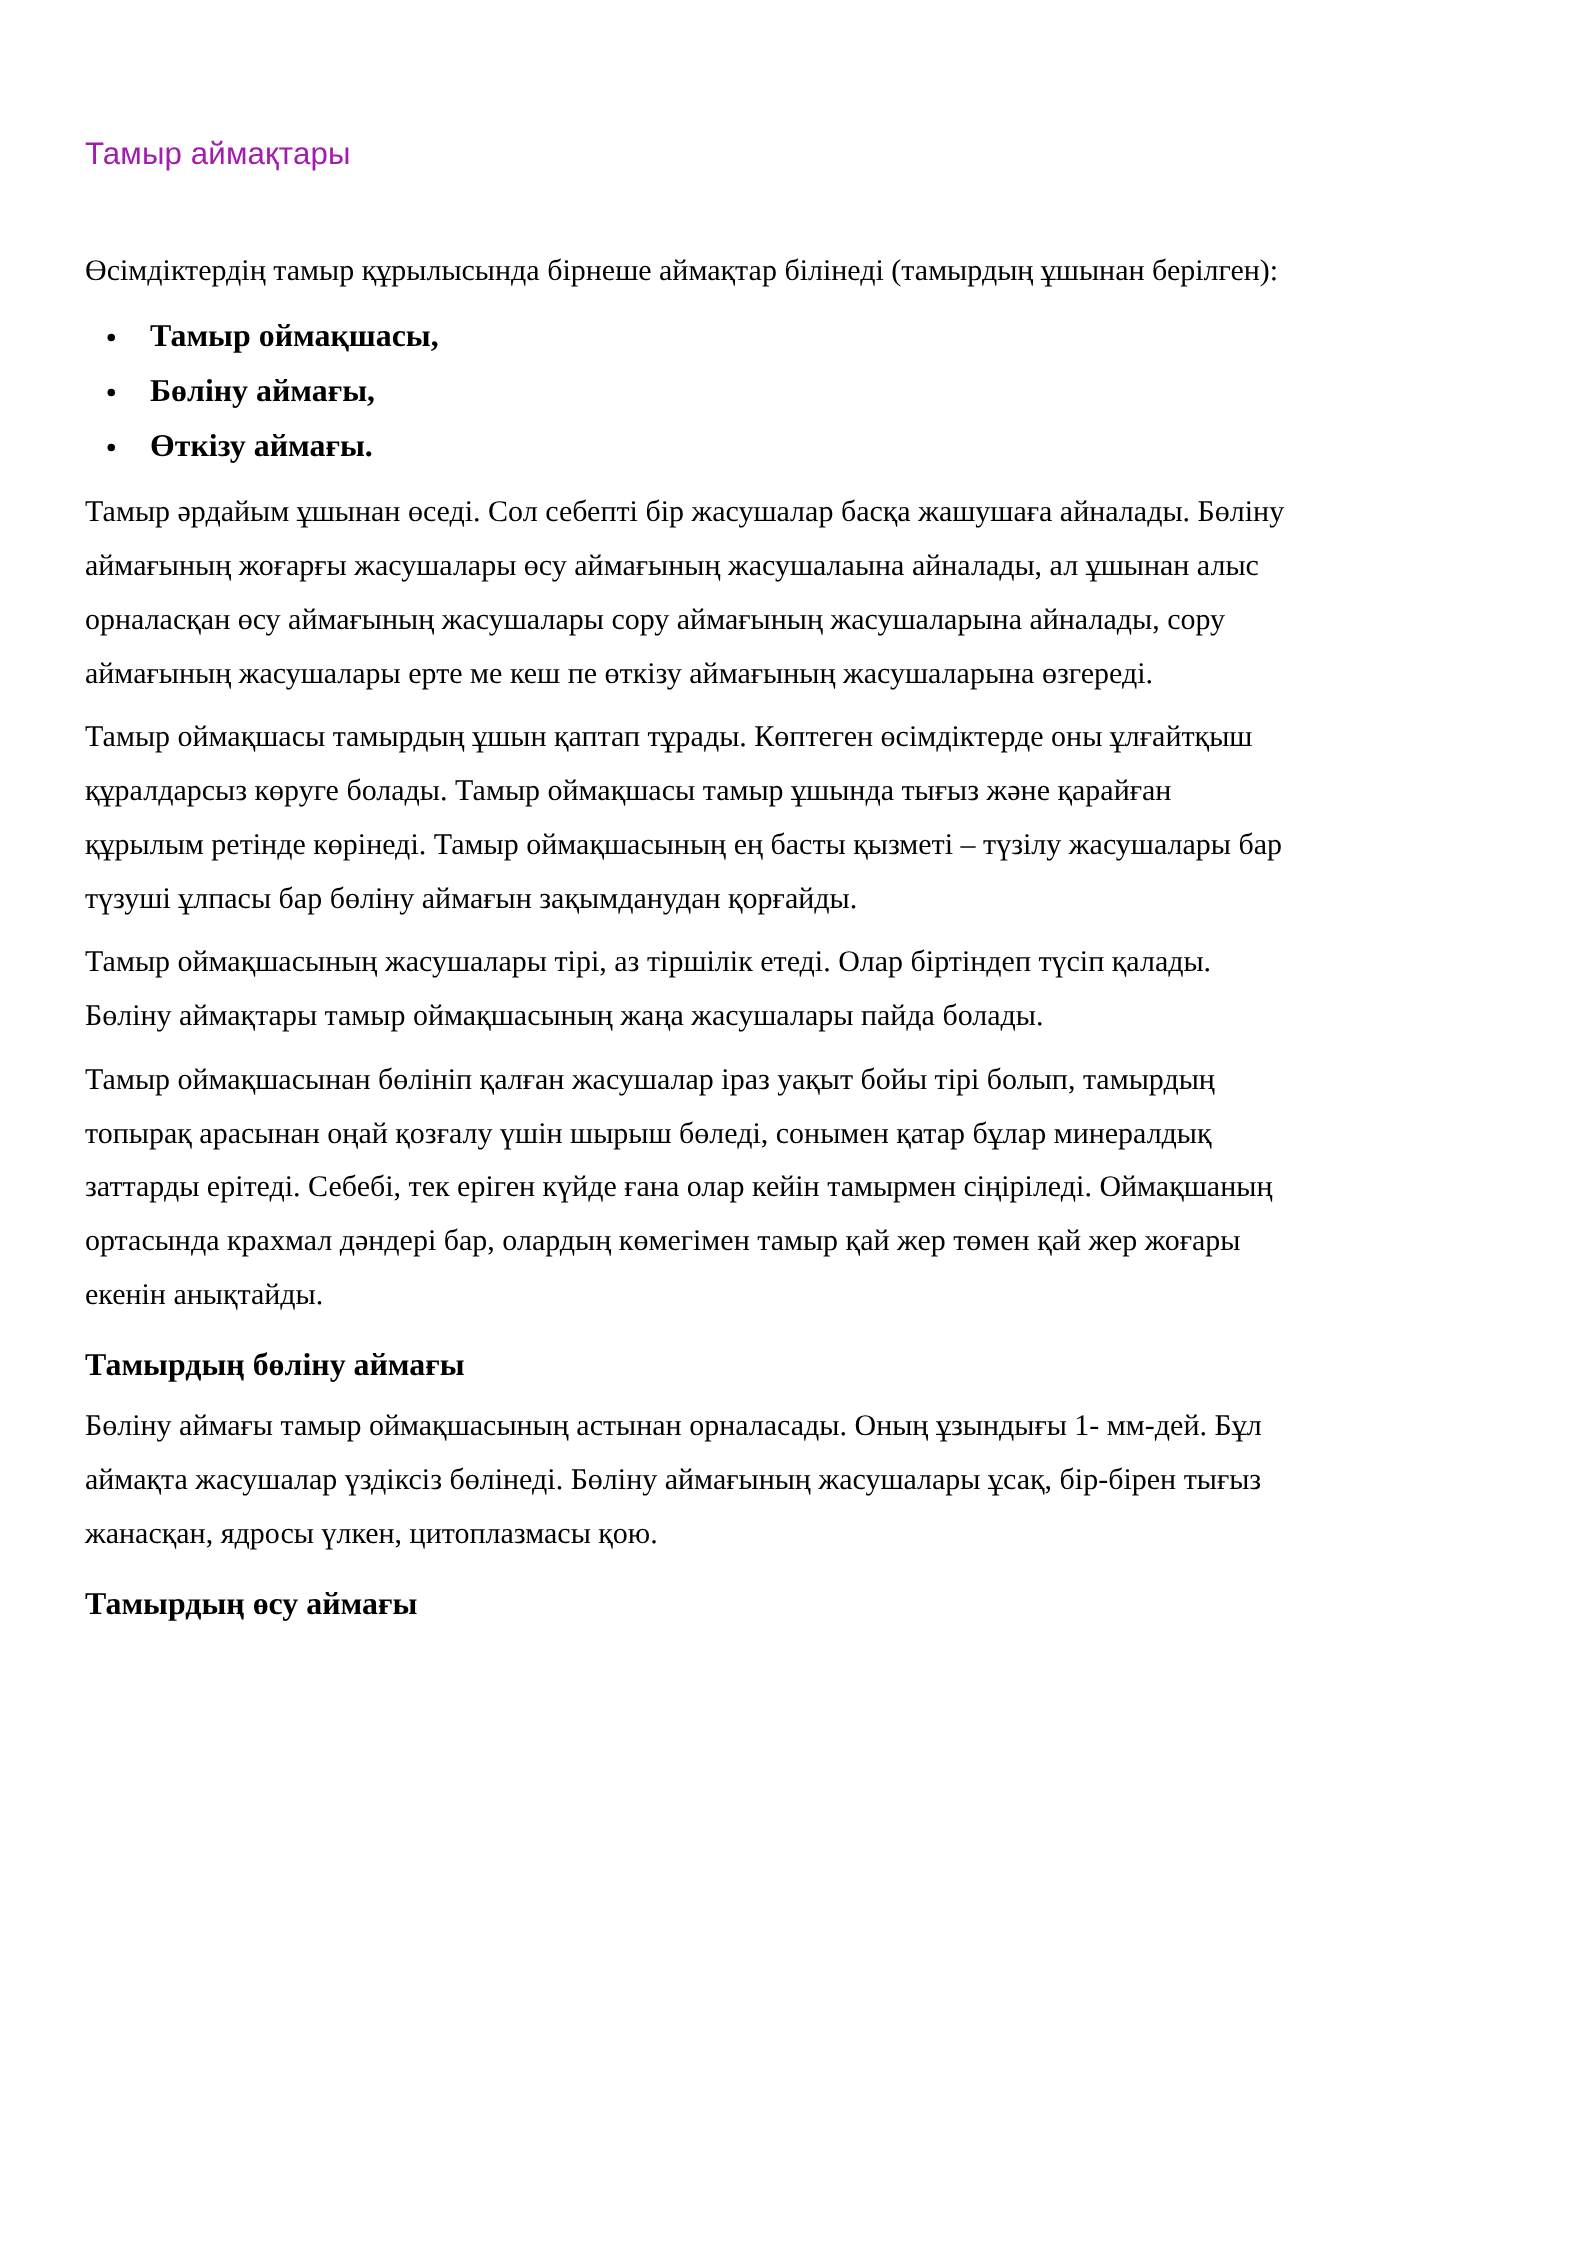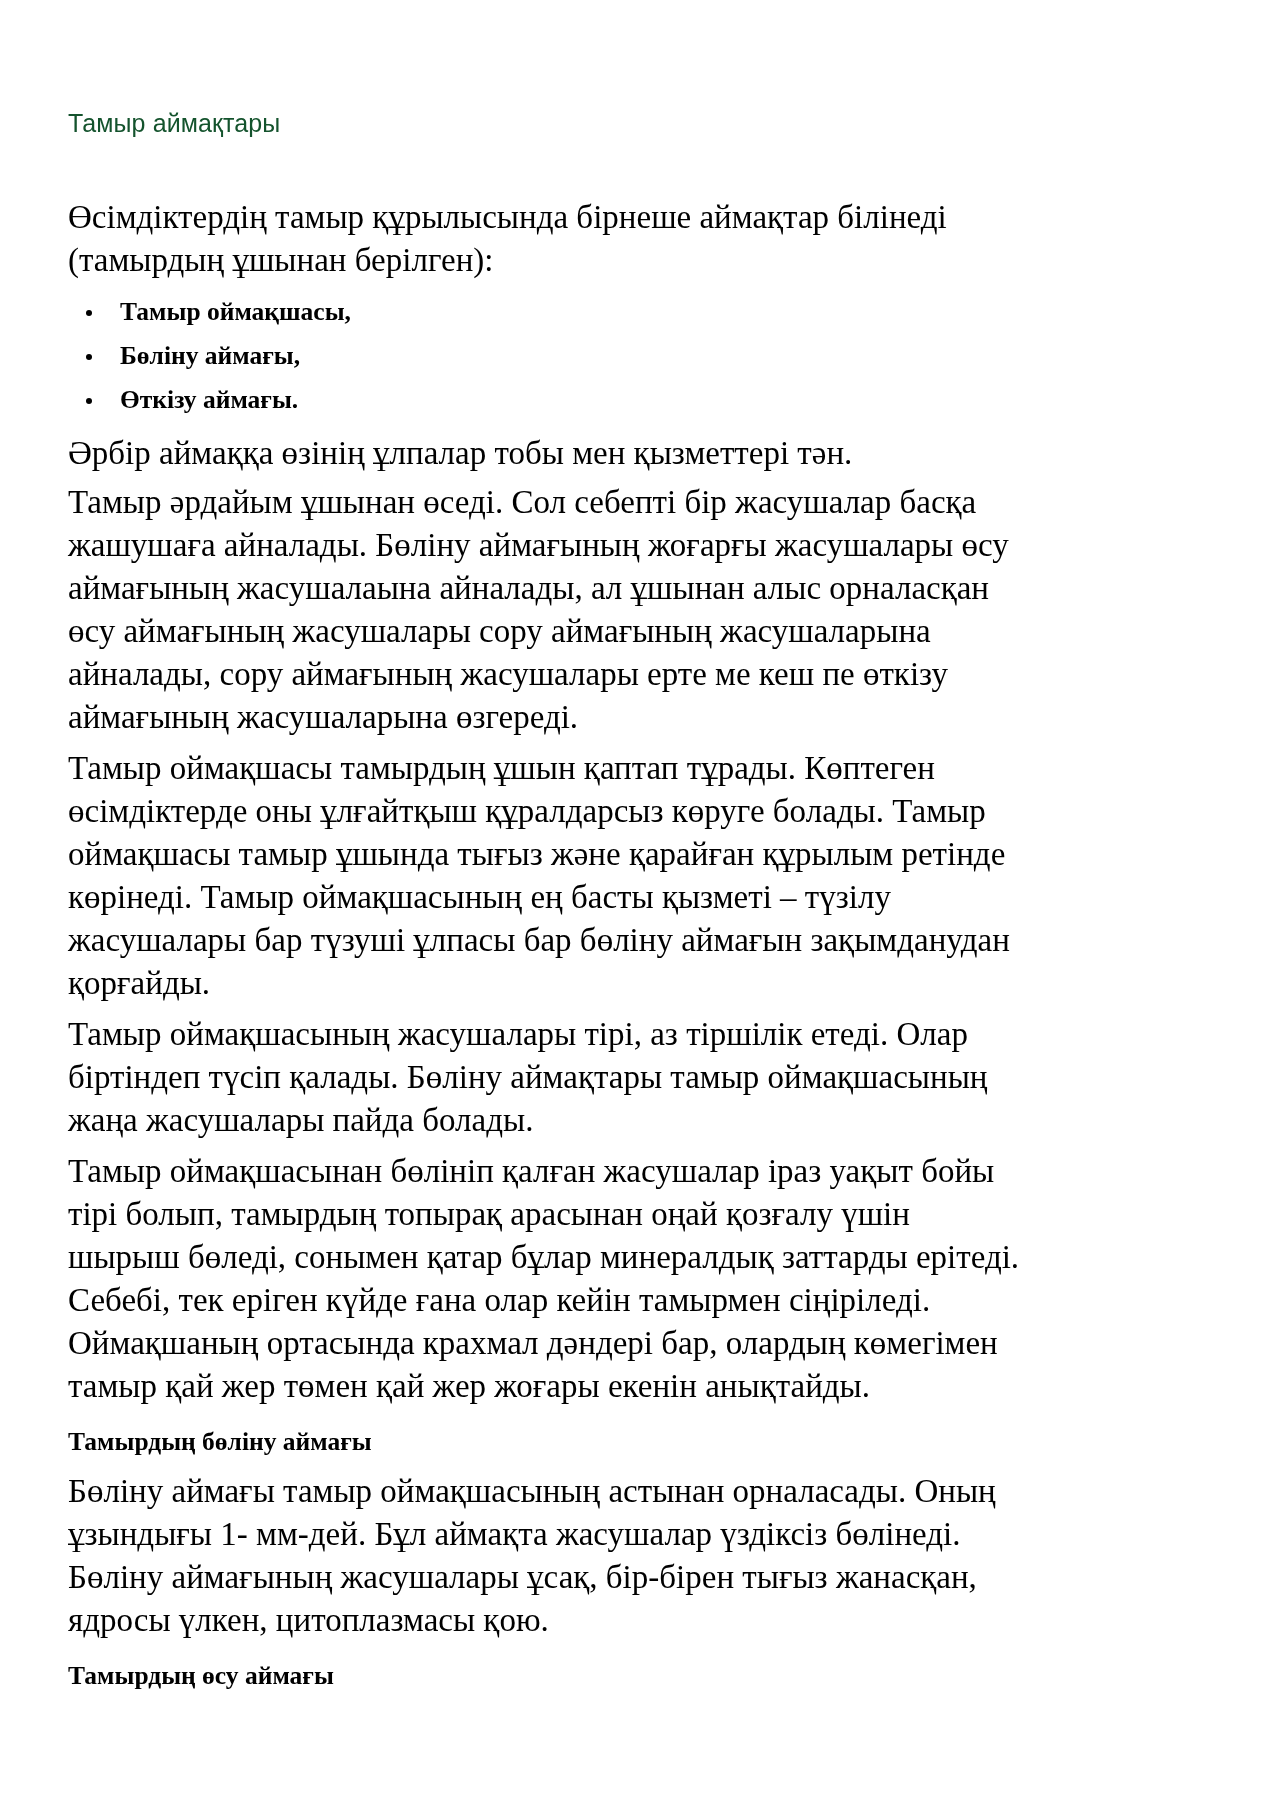--- a/index.html
+++ b/index.html
@@ -16,27 +16,27 @@
     background: #ffffff;
     box-sizing: border-box;
     padding: 108px 92px 40px 68px;
     font-family: "Liberation Serif", "DejaVu Serif", serif;
     color: #000000;
   }
   .doc-title {
     font-family: "Liberation Sans", "DejaVu Sans", sans-serif;
     font-size: 25px;
     font-weight: 400;
-    color: #14532d;
+    color: #a21caf;
     line-height: 1.2;
     margin: 0 0 58px 0;
     letter-spacing: 0.1px;
   }
   .para {
-    font-size: 33px;
+    font-size: 24px;
     line-height: 43px;
     margin: 0 0 8px 0;
     text-align: left;
     max-width: 960px;
   }
   .para.tight {
     margin-bottom: 6px;
   }
   .bullet-list {
     list-style: none;
@@ -78,21 +78,20 @@
   <h1 class="doc-title">Тамыр аймақтары</h1>
 
   <p class="para">Өсімдіктердің тамыр құрылысында бірнеше аймақтар білінеді (тамырдың ұшынан берілген):</p>
 
   <ul class="bullet-list">
     <li>Тамыр оймақшасы,</li>
     <li>Бөліну аймағы,</li>
     <li>Өткізу аймағы.</li>
   </ul>
 
-  <p class="para tight">Әрбір аймаққа өзінің ұлпалар тобы мен қызметтері тән.</p>
 
   <p class="para">Тамыр әрдайым ұшынан өседі. Сол себепті бір жасушалар басқа жашушаға айналады. Бөліну аймағының жоғарғы жасушалары өсу аймағының жасушалаына айналады, ал ұшынан алыс орналасқан өсу  аймағының жасушалары сору аймағының жасушаларына айналады, сору аймағының жасушалары ерте ме кеш пе өткізу аймағының жасушаларына өзгереді.</p>
 
 
   <p class="para">Тамыр оймақшасы тамырдың ұшын қаптап тұрады. Көптеген өсімдіктерде оны ұлғайтқыш құралдарсыз көруге болады.  Тамыр оймақшасы тамыр ұшында тығыз және қарайған құрылым ретінде көрінеді.  Тамыр оймақшасының ең басты қызметі – түзілу жасушалары бар түзуші ұлпасы бар бөліну аймағын зақымданудан қорғайды.</p>
 
   <p class="para">Тамыр оймақшасының жасушалары тірі, аз тіршілік етеді. Олар біртіндеп түсіп қалады. Бөліну аймақтары тамыр оймақшасының жаңа жасушалары пайда болады.</p>
 
   <p class="para">Тамыр оймақшасынан бөлініп қалған жасушалар іраз уақыт бойы тірі болып, тамырдың топырақ арасынан оңай қозғалу үшін шырыш бөледі, сонымен қатар бұлар минералдық заттарды ерітеді. Себебі, тек еріген күйде ғана олар кейін тамырмен сіңіріледі. Оймақшаның ортасында крахмал дәндері бар, олардың көмегімен тамыр қай жер төмен қай жер жоғары екенін анықтайды.</p>
 

